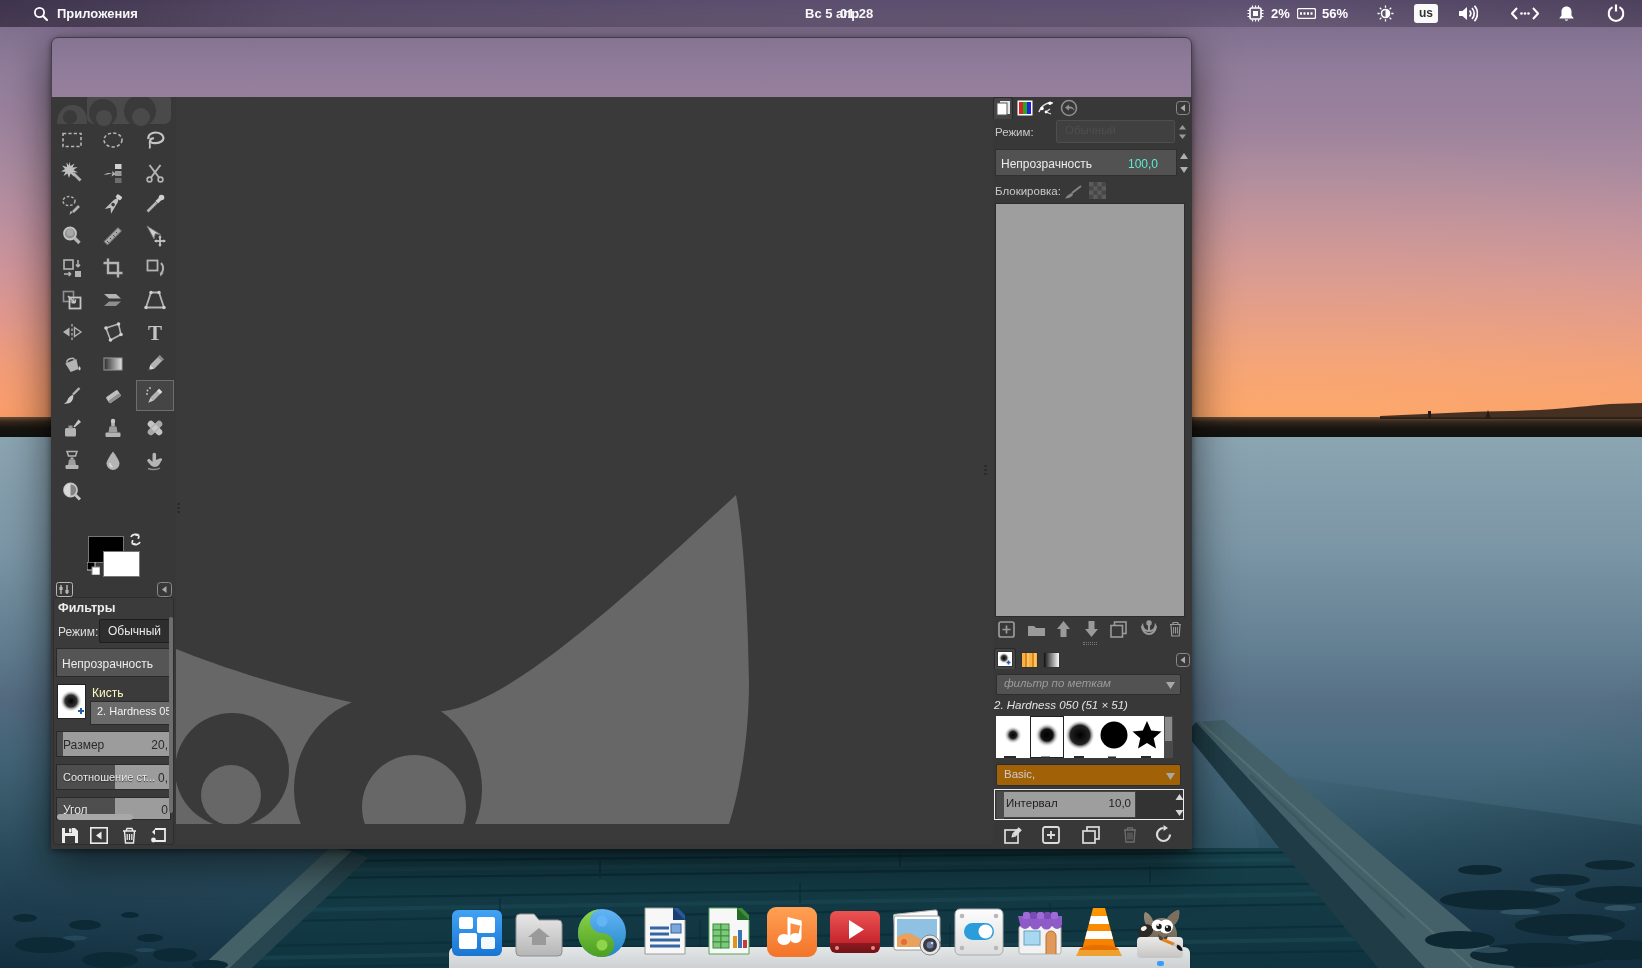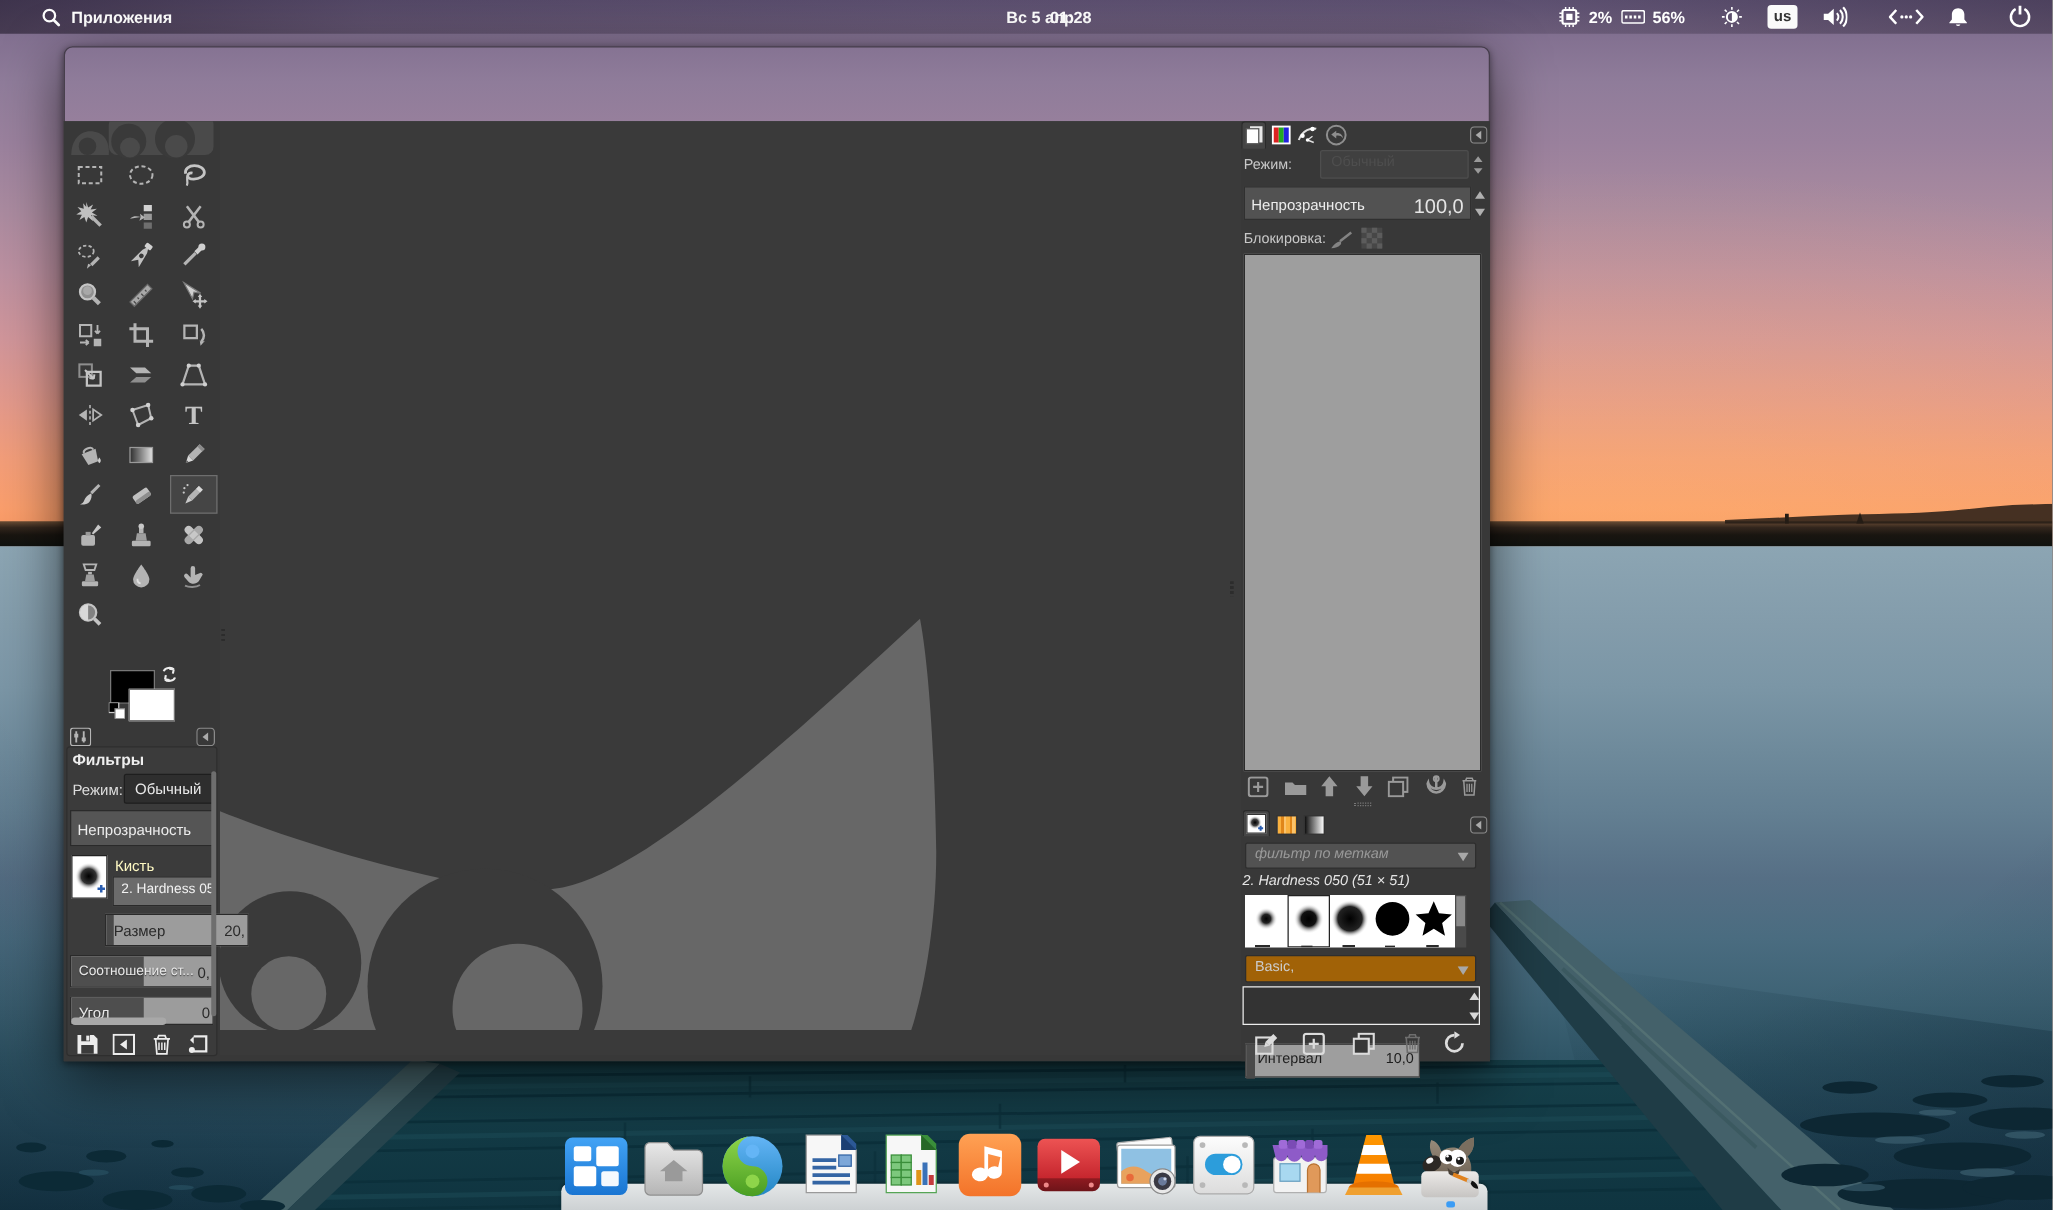--- a/index.html
+++ b/index.html
@@ -434,21 +434,21 @@
               </defs>
               <circle cx="13" cy="16" r="11" fill="url(#bdot)"></circle>
               <path d="M20 26 h3 m0 0 h3 m-3 -3 v6" stroke="#2a5db0" stroke-width="2"></path>
             </svg>
         </div>
         <div class="abs" style="left:38px;top:88px;font-size:12px;color:#fef9c3;">Кисть</div>
         <div class="abs" style="left:36px;top:103px;width:81px;height:24px;background:#6b6b6b;border:1px solid #2a2a2a;color:#f2f2f2;font-size:11px;overflow:hidden;">
             <span style="position:absolute;left:6px;top:3px;white-space:nowrap;">2. Hardness 05</span>
           </div>
 
-        <div class="abs" style="left:2px;top:133px;width:115px;height:26px;background:#9c9c9c;border:1px solid #2a2a2a;overflow:hidden;margin-left:28px;">
+        <div class="abs" style="left:2px;top:133px;width:115px;height:26px;background:#9c9c9c;border:1px solid #2a2a2a;overflow:hidden;">
           <div class="abs" style="left:0;top:0;width:6px;height:26px;background:#4a4a4a;"></div>
           <div class="abs" style="left:6px;top:6px;font-size:12px;color:#2a2a2a;">Размер</div>
           <div class="abs" style="right:2px;top:6px;font-size:12px;color:#2a2a2a;">20,</div>
         </div>
 
         <div class="abs" style="left:2px;top:166px;width:115px;height:26px;background:#9c9c9c;border:1px solid #2a2a2a;overflow:hidden;">
           <div class="abs" style="left:0;top:0;width:58px;height:26px;background:#4e4e4e;"></div>
           <div class="abs" style="left:6px;top:6px;font-size:11px;color:#e8e8e8;text-shadow:0 1px 1px #333;white-space:nowrap;">Соотношение ст...</div>
           <div class="abs" style="right:2px;top:6px;font-size:12px;color:#2a2a2a;">0,</div>
         </div>
@@ -517,21 +517,21 @@
       <div class="abs" style="left:63px;top:23px;width:119px;height:23px;background:#404040;border:1px solid #4e4e4e;border-radius:2px;">
           <span style="position:absolute;left:8px;top:3px;color:#4e4e4e;">Обычный</span>
         </div>
       <svg class="abs" style="left:185px;top:27px;" width="9" height="16" viewBox="0 0 9 16">
           <path d="M4.5 1 L8 5.5 H1 Z" fill="#9a9a9a"></path>
           <path d="M4.5 15 L1 10.5 H8 Z" fill="#9a9a9a"></path>
         </svg>
       
       <div class="abs" style="left:2px;top:52px;width:182px;height:27px;background:#525252;border:1px solid #303030;">
         <div class="abs" style="left:5px;top:7px;color:#ececec;font-size:12px;">Непрозрачность</div>
-        <div class="abs" style="right:5px;top:7px;color:#e5e5e5;font-size:16px;">100,0</div>
+        <div class="abs" style="right:18px;top:7px;color:#5eead4;font-size:12px;">100,0</div>
       </div>
       <svg class="abs" style="left:186px;top:54px;" width="10" height="24" viewBox="0 0 10 24">
           <path d="M5 2 L9 8 H1 Z" fill="#b0b0b0"></path>
           <path d="M5 22 L1 16 H9 Z" fill="#b0b0b0"></path>
         </svg>
       
       <div class="abs" style="left:2px;top:88px;color:#c8c8c8;">Блокировка:</div>
       <svg class="abs" style="left:68px;top:87px;" width="22" height="16" viewBox="0 0 22 16">
           <line x1="20" y1="2" x2="11" y2="9" stroke="#848484" stroke-width="2"></line>
           <path d="M11 9 C8 10 6 11.5 4 14.5 C7 14.5 10 13.5 11.5 11.5 C12.3 10.4 12 9.5 11 9 Z" fill="#848484"></path>
@@ -648,21 +648,21 @@
       <div class="abs" style="left:172px;top:620px;width:7px;height:24px;background:#8a8a8a;"></div>
       
       <div class="abs" style="left:3px;top:667px;width:185px;height:22px;background:#a16207;border:1px solid #2e2e2e;border-radius:2px;">
         <span style="position:absolute;left:7px;top:3px;color:#cccccc;">Basic,</span>
         <svg style="position:absolute;right:5px;top:8px;" width="9" height="7" viewBox="0 0 9 7">
             <path d="M0 0 h9 L4.5 7 Z" fill="#a8a8a8"></path>
           </svg>
       </div>
       
       <div class="abs" style="left:1px;top:692px;width:190px;height:31px;border:1px solid #ededed;background:#333;">
-        <div class="abs" style="left:1px;top:1px;width:140px;height:27px;background:#9e9e9e;border:1px solid #444;margin-top:44px;">
+        <div class="abs" style="left:1px;top:1px;width:140px;height:27px;background:#9e9e9e;border:1px solid #444;">
           <div class="abs" style="left:0;top:0;width:7px;height:27px;background:#4a4a4a;"></div>
           <div class="abs" style="left:9px;top:5px;color:#1e1e1e;">Интервал</div>
           <div class="abs" style="right:4px;top:5px;color:#1e1e1e;">10,0</div>
         </div>
         <svg class="abs" style="left:180px;top:3px;" width="9" height="24" viewBox="0 0 9 24">
             <path d="M4.5 1 L8.5 7 H0.5 Z" fill="#d8d8d8"></path>
             <path d="M4.5 23 L0.5 17 H8.5 Z" fill="#d8d8d8"></path>
           </svg>
       </div>
       

